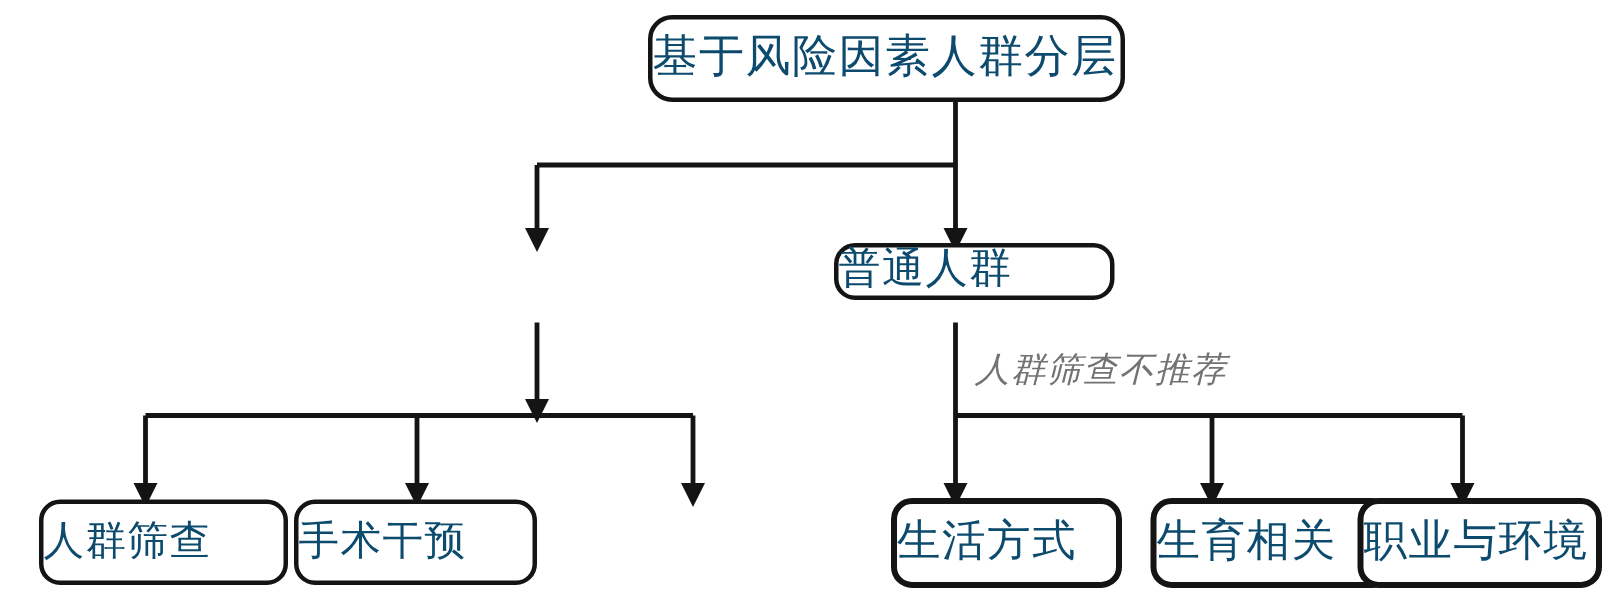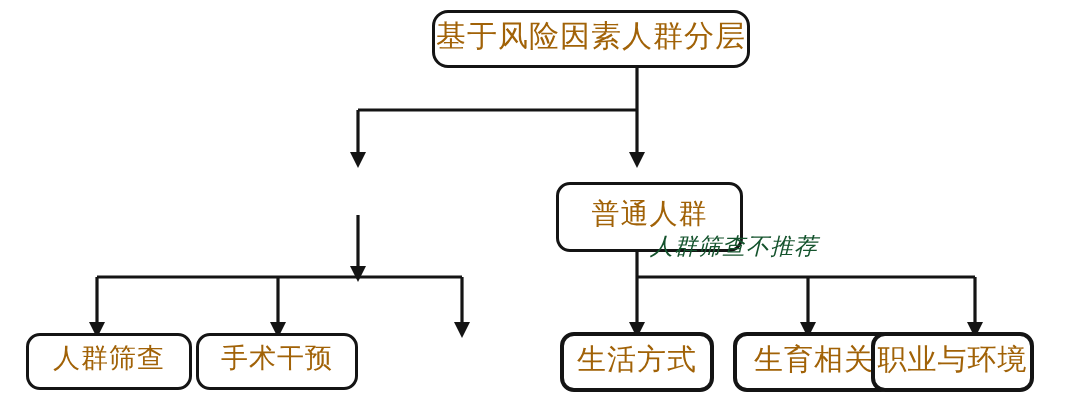--- a/index.html
+++ b/index.html
@@ -26,52 +26,51 @@
     height: 405px;
   }
   .node {
     position: absolute;
     box-sizing: border-box;
     background: #ffffff;
     border: 3px solid #141414;
     border-radius: 14px;
     display: flex;
     align-items: center;
-    justify-content: center;
-    color: #a16207;
+    color: #0c4a6e;
     line-height: 1;
     white-space: nowrap;
     letter-spacing: 1px;
     z-index: 2;
-    font-family: Liberation Mono, monospace;
   }
   .node-label {
     display: block;
     transform: translateY(-1px);
   }
   .node.root {
     font-size: 30px;
     border-width: 3px;
     border-radius: 16px;
   }
   .node.level2 {
     font-size: 28px;
   }
   .node.level3 {
     font-size: 27px;
   }
   .node.emph {
     border-width: 4px;
     font-size: 29px;
+    margin-left: 34px;
   }
   .edge-label {
     position: absolute;
     font-style: italic;
     font-size: 23px;
-    color: #14532d;
+    color: #737373;
     white-space: nowrap;
     letter-spacing: 1px;
     z-index: 3;
   }
 </style>
 </head>
 <body>
 
 <div id="flow-root">
 
@@ -105,21 +104,21 @@
       <path d="M 808 277 L 808 330" marker-end="url(#arrow)"></path>
       <path d="M 975 277 L 975 330" marker-end="url(#arrow)"></path>
     </g>
   </svg>
 
   <div class="node root" style="left:432px; top:10px; width:318px; height:58px;">
     <span class="node-label">基于风险因素人群分层</span>
   </div>
 
 
-  <div class="node level2" style="left:556px; top:162px; width:187px; height:70px;margin-top:20px;">
+  <div class="node level2" style="left:556px; top:162px; width:187px; height:38px;">
     <span class="node-label">普通人群</span>
   </div>
 
   <div class="edge-label" style="left:650px; top:231px;">人群筛查不推荐</div>
 
   <div class="node level3" style="left:26px; top:333px; width:166px; height:57px;">
     <span class="node-label">人群筛查</span>
   </div>
 
   <div class="node level3" style="left:196px; top:333px; width:162px; height:57px;">

